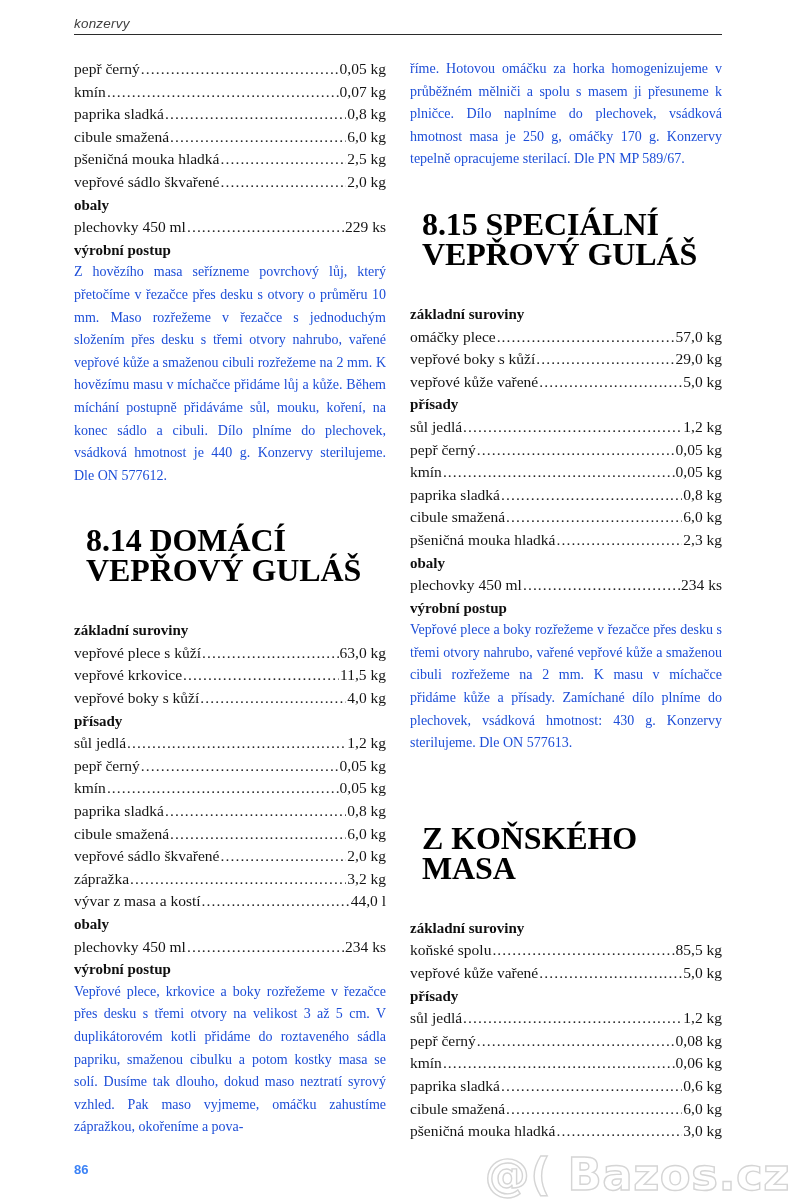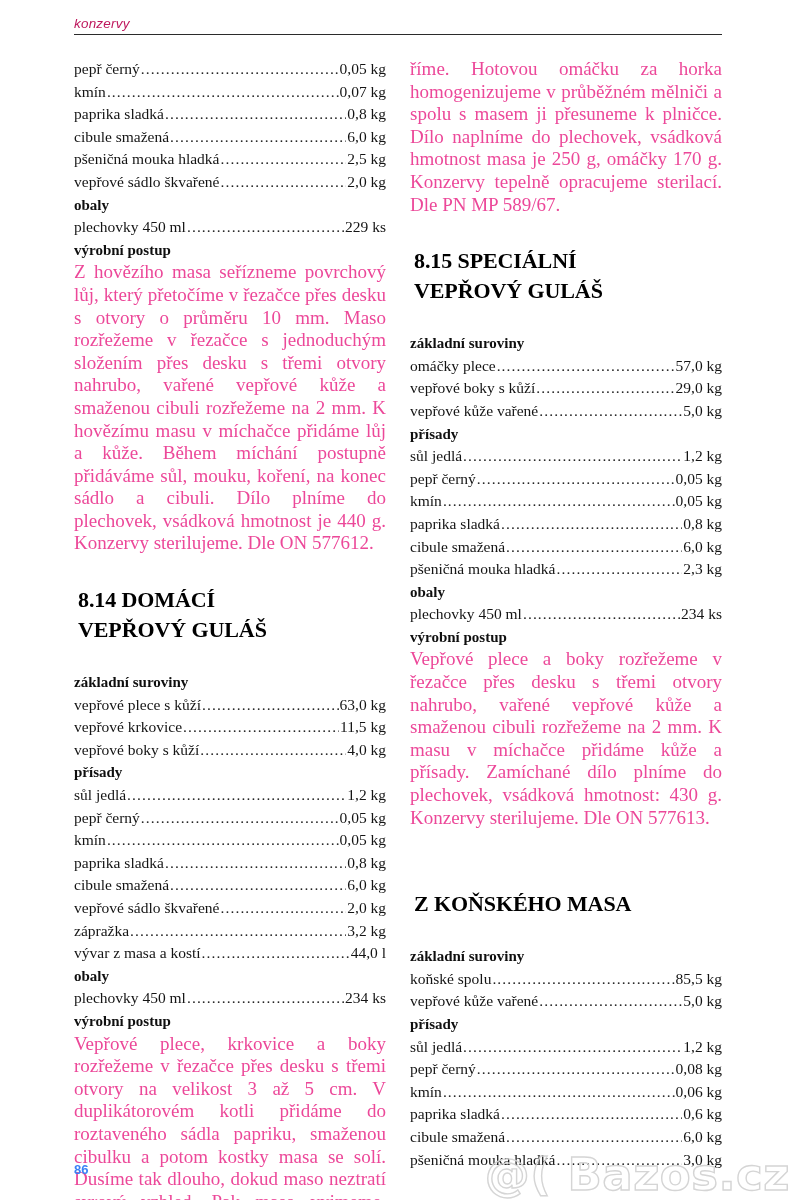--- a/index.html
+++ b/index.html
@@ -28,21 +28,21 @@
     position: absolute;
     left: 74px;
     top: 16px;
     width: 648px;
   }
   .runhead-label {
     font-family: "Liberation Sans", "DejaVu Sans", sans-serif;
     font-style: italic;
     font-size: 13.5px;
     letter-spacing: 0.2px;
-    color: #be185d;
+    color: #404040;
     display: block;
     line-height: 16px;
   }
   .runhead-rule {
     margin-top: 2px;
     border-top: 1.6px solid #2b2b2b;
     width: 100%;
     height: 0;
   }
 
@@ -59,23 +59,23 @@
     top: 0;
     width: 312px;
   }
   .col-left  { left: 0; }
   .col-right { left: 336px; }
 
   
   h2.section-title {
     font-family: "Liberation Serif", "DejaVu Serif", serif;
     font-weight: bold;
-    font-size: 22px;
+    font-size: 32px;
     line-height: 30px;
-    margin: 4px;
+    margin: 12px;
     padding: 0;
     letter-spacing: -0.1px;
     color: #000;
   }
   .sec-spacer-before { height: 26px; }
   .sec-spacer-after  { height: 22px; }
 
   
   .sublabel {
     font-weight: bold;
@@ -101,27 +101,27 @@
     white-space: nowrap;
     letter-spacing: 1.1px;
     margin: 0 1px;
     color: #222;
     font-size: 15.5px;
   }
   .ing .qty { flex: 0 0 auto; }
 
   
   p.body {
-    font-size: 19px;
+    font-size: 14px;
     line-height: 22.6px;
     margin: 0;
     text-align: justify;
     text-justify: inter-word;
     hyphens: manual;
-    color: #ec4899;
+    color: #1d4ed8;
   }
 
   
   .folio {
     position: absolute;
     left: 74px;
     top: 1162px;
     font-family: "Liberation Sans", "DejaVu Sans", sans-serif;
     font-weight: bold;
     font-size: 13px;

